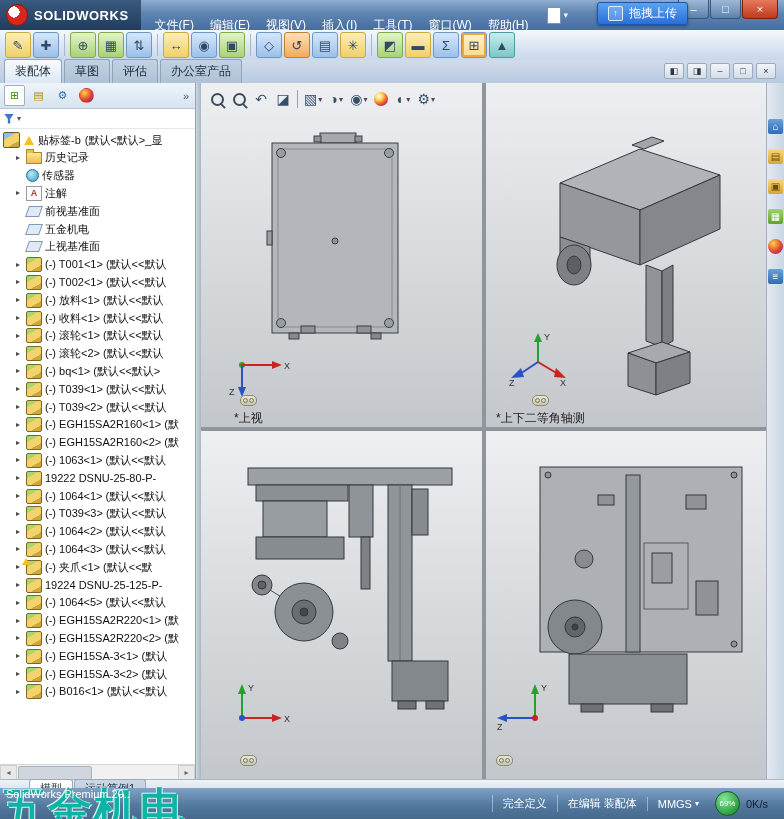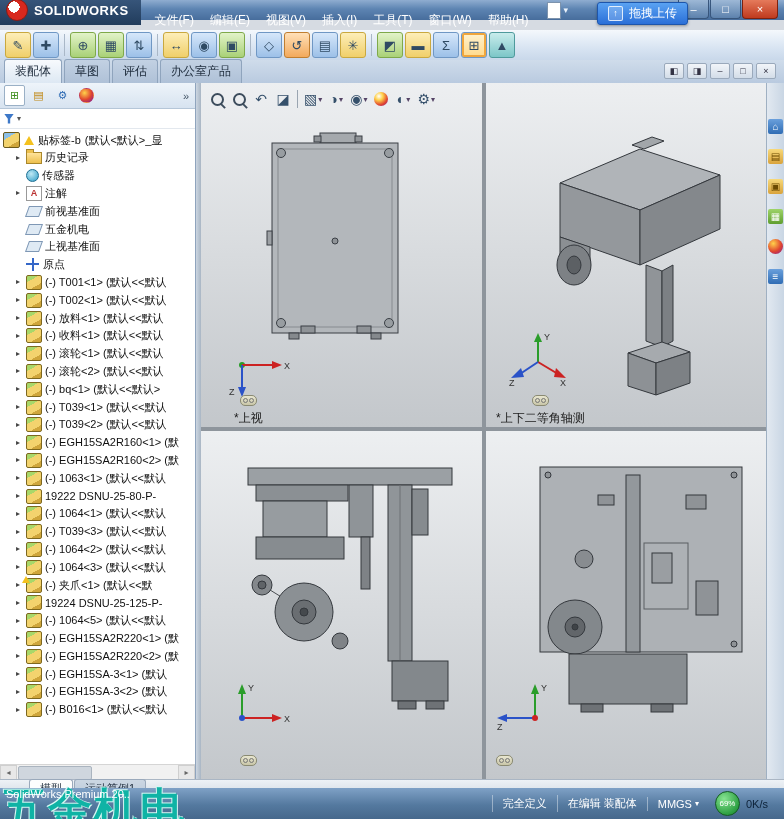--- a/index.html
+++ b/index.html
@@ -1,19 +1,19 @@
 <!DOCTYPE html>
 <html><head>
 <meta charset="utf-8">
 <style>
   html,body{margin:0;padding:0;}
   body{width:784px;height:819px;position:relative;overflow:hidden;
        font-family:"Liberation Sans","DejaVu Sans",sans-serif;background:#d6dbe2;font-size:12px;}
   
-  .titlebar{position:absolute;top:0;left:0;right:0;height:20px;
+  .titlebar{position:absolute;top:0;left:0;right:0;height:30px;
     background:linear-gradient(#8fadd0,#5d84b2 45%,#476d9c);display:flex;align-items:center;}
   .logo{height:30px;background:linear-gradient(#3b5a80,#213c5c);display:flex;align-items:center;padding:0 12px 0 6px;gap:6px;flex:none;}
   .logo-mark{width:20px;height:20px;border-radius:50%;background:radial-gradient(circle at 35% 35%,#fff 0 30%,#d8281e 31% 100%);border:1px solid #8d1b14;}
   .brand{color:#fff;font-weight:bold;font-size:13px;letter-spacing:.5px;}
   .menus{display:flex;margin-left:6px;}
   .menu-item{color:#fff;font-size:12px;padding:4px 8px;cursor:default;white-space:nowrap;margin-top:20px;}
   .qa{display:flex;align-items:center;gap:3px;margin-left:10px;}
   .qa-page{width:12px;height:15px;background:#fff;border:1px solid #7d93ad;}
   .qa-caret{color:#eaf2fb;font-size:9px;}
   .upload-btn{position:absolute;left:597px;top:2px;height:21px;display:flex;align-items:center;gap:6px;
@@ -348,25 +348,20 @@
       </div>
         <div class="tree-row c-plane">
         <span class="tw"></span>
         <span class="ticon"></span>
         <span class="tlabel">五金机电</span>
       </div>
         <div class="tree-row c-plane">
         <span class="tw"></span>
         <span class="ticon"></span>
         <span class="tlabel">上视基准面</span>
-      </div>
-        <div class="tree-row c-origin">
-        <span class="tw"></span>
-        <span class="ticon"></span>
-        <span class="tlabel">原点</span>
       </div>
         <div class="tree-row c-comp arr">
         <span class="tw"></span>
         <span class="ticon"></span>
         <span class="tlabel">(-) T001&lt;1&gt; (默认&lt;&lt;默认</span>
       </div>
         <div class="tree-row c-comp arr">
         <span class="tw"></span>
         <span class="ticon"></span>
         <span class="tlabel">(-) T002&lt;1&gt; (默认&lt;&lt;默认</span>

